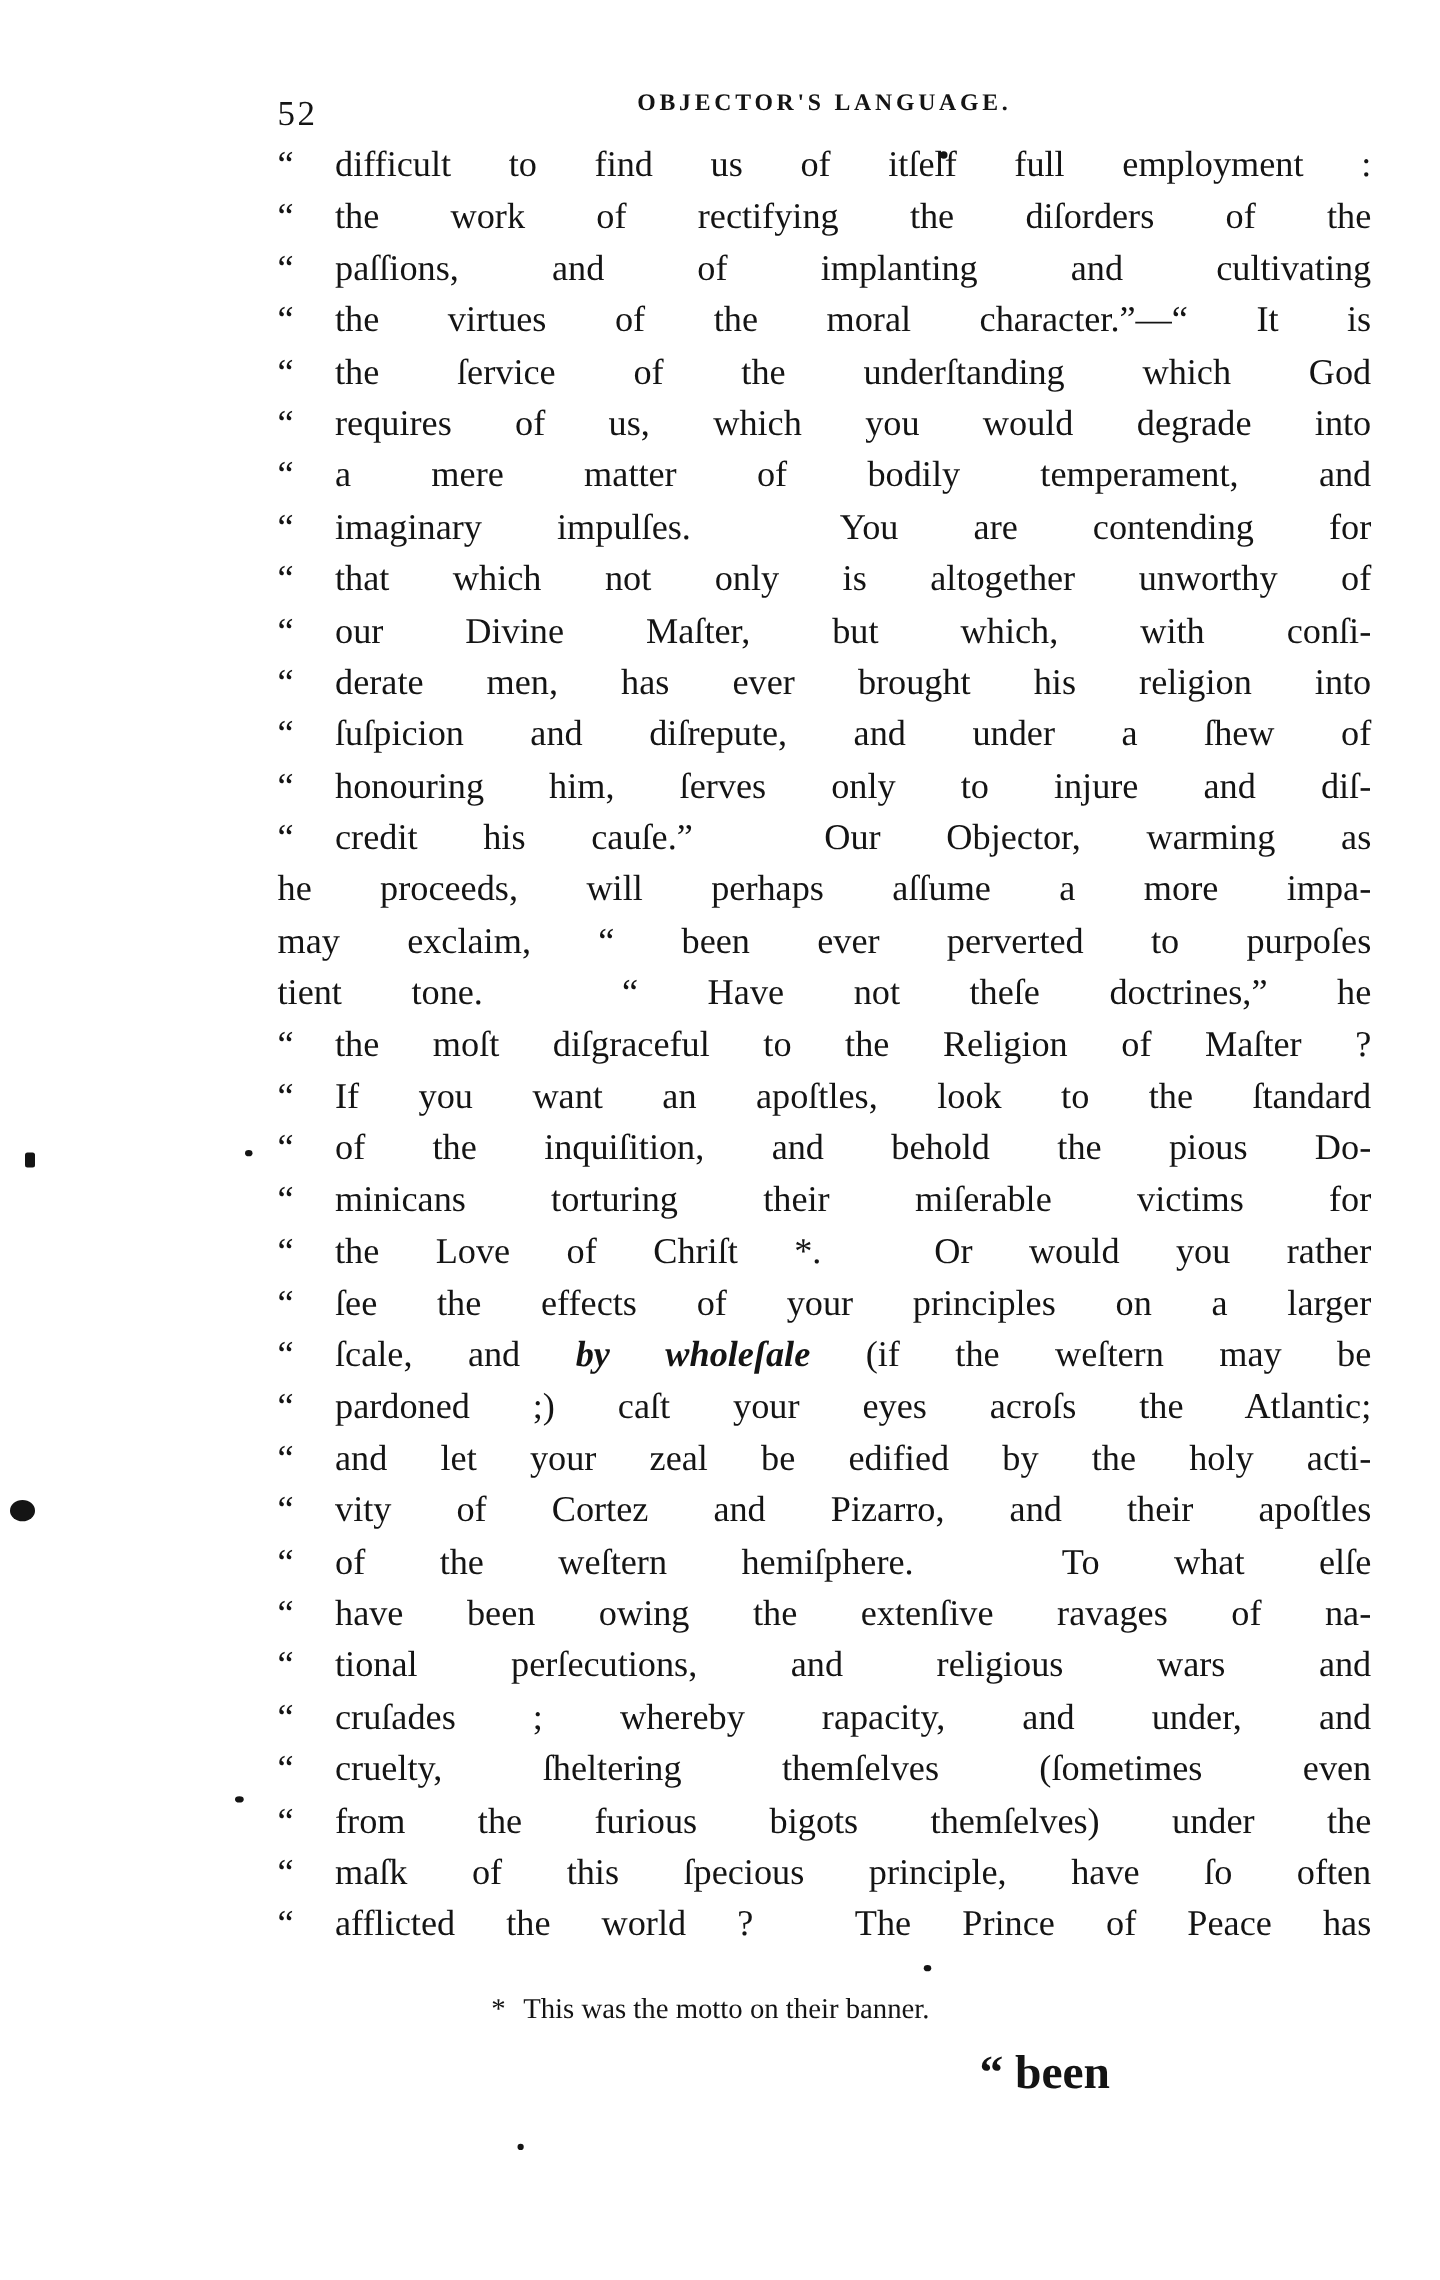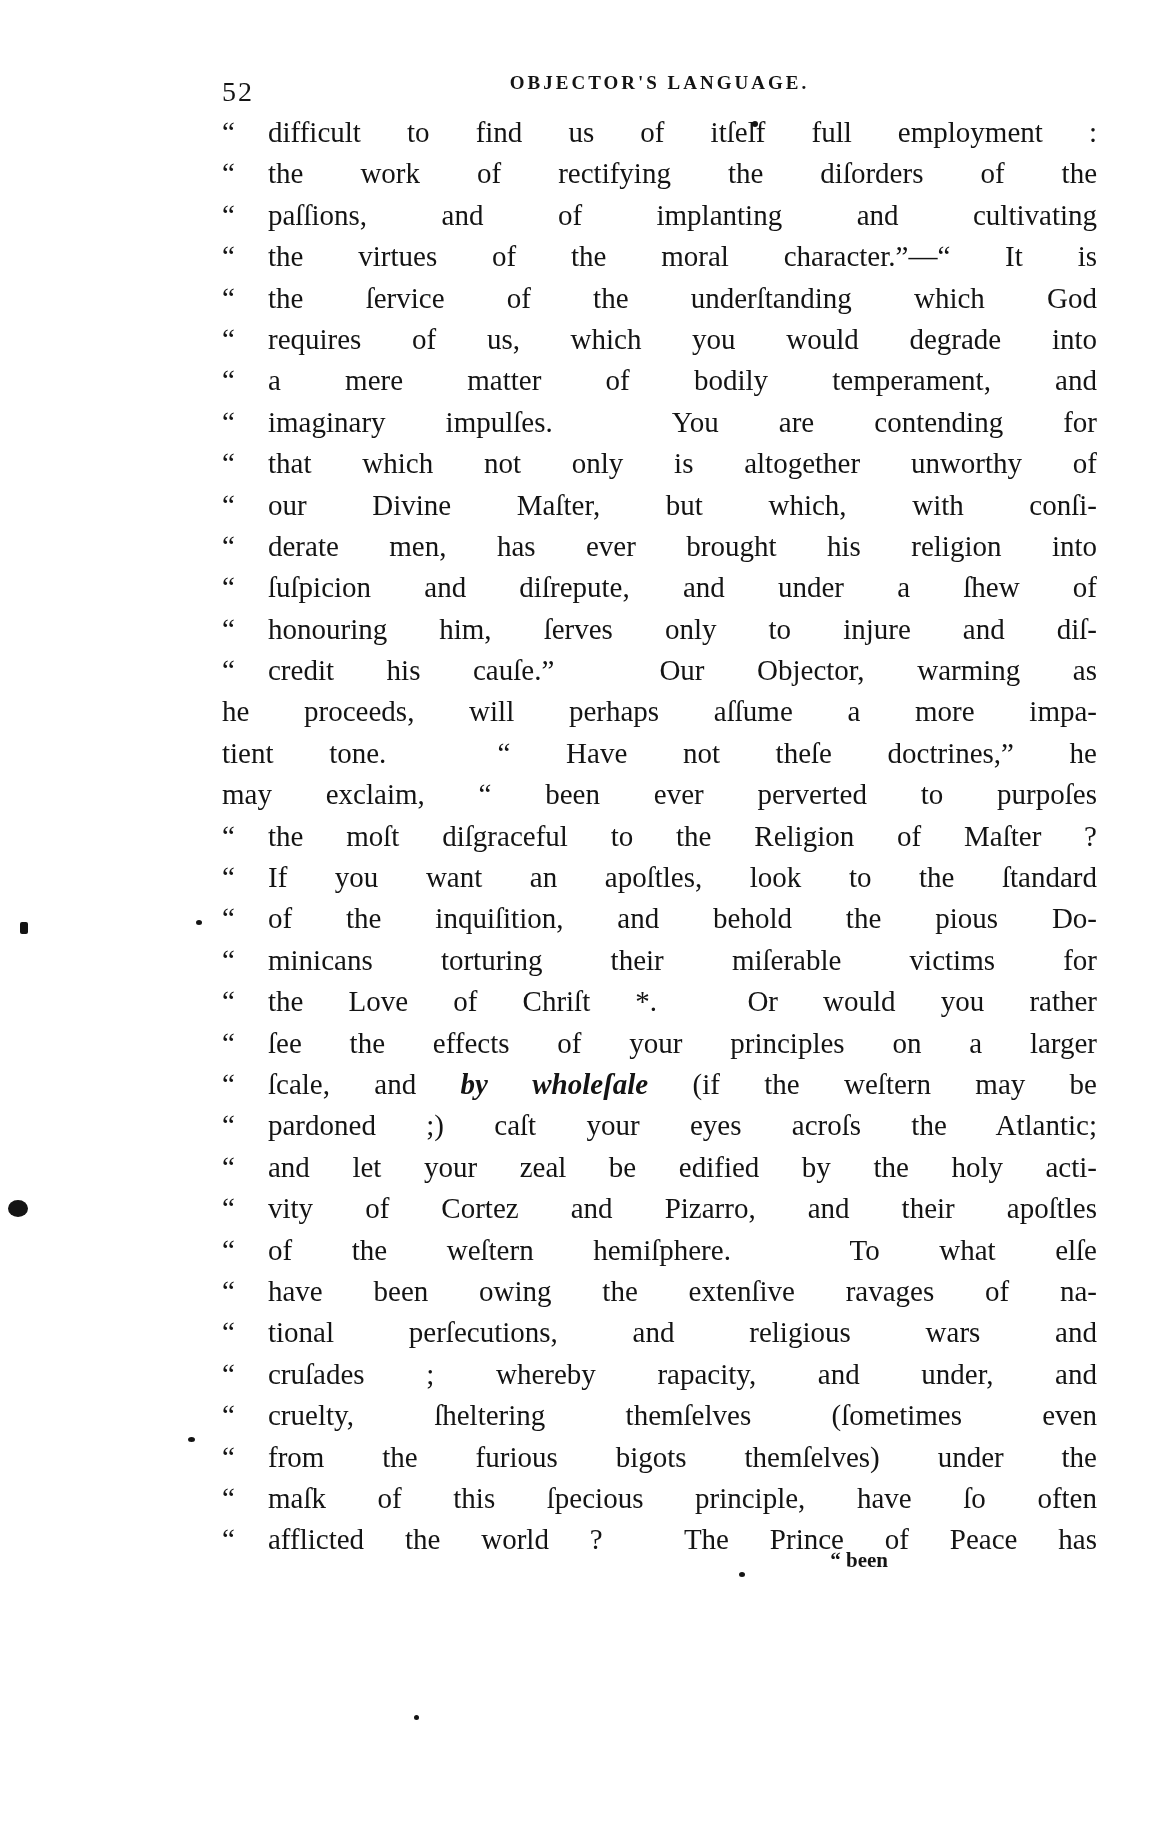--- a/index.html
+++ b/index.html
@@ -42,22 +42,22 @@
     text-align:justify;
     text-align-last:justify;
   }
   .it{font-style:italic;font-weight:bold;}
   .footnote{
     position:absolute;left:393px;top:1592px;
     font-size:23px;line-height:30px;
   }
   .footnote .marker{margin-right:14px;}
   .catchword{
-    position:absolute;right:49px;top:1548px;
-    font-size:21px;font-weight:700;
+    position:absolute;right:49px;top:1636px;
+    font-size:38px;font-weight:700;
   }
   .speck{
     position:absolute;
     background:var(--ink,#141414);
     border-radius:50%;
   }
 </style>
 </head>
 <body>
 
@@ -76,42 +76,45 @@
       <div class="line"><span class="qmark">“</span><span class="txt"><span>requires of us, which you would degrade into</span></span></div>
       <div class="line"><span class="qmark">“</span><span class="txt"><span>a mere matter of bodily temperament, and</span></span></div>
       <div class="line"><span class="qmark">“</span><span class="txt"><span>imaginary impulſes.  You are contending for</span></span></div>
       <div class="line"><span class="qmark">“</span><span class="txt"><span>that which not only is altogether unworthy of</span></span></div>
       <div class="line"><span class="qmark">“</span><span class="txt"><span>our Divine Maſter, but which, with conſi-</span></span></div>
       <div class="line"><span class="qmark">“</span><span class="txt"><span>derate men, has ever brought his religion into</span></span></div>
       <div class="line"><span class="qmark">“</span><span class="txt"><span>ſuſpicion and diſrepute, and under a ſhew of</span></span></div>
       <div class="line"><span class="qmark">“</span><span class="txt"><span>honouring him, ſerves only to injure and diſ-</span></span></div>
       <div class="line"><span class="qmark">“</span><span class="txt"><span>credit his cauſe.”  Our Objector, warming as</span></span></div>
       <div class="line"><span class="txt"><span>he proceeds, will perhaps aſſume a more impa-</span></span></div>
+      <div class="line"><span class="txt"><span>may exclaim, “ been ever perverted to purpoſes</span></span></div>
       <div class="line"><span class="txt"><span>tient tone.  “ Have not theſe doctrines,” he</span></span></div>
-      <div class="line"><span class="txt"><span>may exclaim, “ been ever perverted to purpoſes</span></span></div>
       <div class="line"><span class="qmark">“</span><span class="txt"><span>the moſt diſgraceful to the Religion of Maſter ?</span></span></div>
       <div class="line"><span class="qmark">“</span><span class="txt"><span>If you want an apoſtles, look to the ſtandard</span></span></div>
       <div class="line"><span class="qmark">“</span><span class="txt"><span>of the inquiſition, and behold the pious Do-</span></span></div>
       <div class="line"><span class="qmark">“</span><span class="txt"><span>minicans torturing their miſerable victims for</span></span></div>
       <div class="line"><span class="qmark">“</span><span class="txt"><span>the Love of Chriſt *.  Or would you rather</span></span></div>
       <div class="line"><span class="qmark">“</span><span class="txt"><span>ſee the effects of your principles on a larger</span></span></div>
       <div class="line"><span class="qmark">“</span><span class="txt"><span>ſcale, and </span><span class="it">by wholeſale</span><span> (if the weſtern may be</span></span></div>
       <div class="line"><span class="qmark">“</span><span class="txt"><span>pardoned ;) caſt your eyes acroſs the Atlantic;</span></span></div>
       <div class="line"><span class="qmark">“</span><span class="txt"><span>and let your zeal be edified by the holy acti-</span></span></div>
       <div class="line"><span class="qmark">“</span><span class="txt"><span>vity of Cortez and Pizarro, and their apoſtles</span></span></div>
       <div class="line"><span class="qmark">“</span><span class="txt"><span>of the weſtern hemiſphere.  To what elſe</span></span></div>
       <div class="line"><span class="qmark">“</span><span class="txt"><span>have been owing the extenſive ravages of na-</span></span></div>
       <div class="line"><span class="qmark">“</span><span class="txt"><span>tional perſecutions, and religious wars and</span></span></div>
       <div class="line"><span class="qmark">“</span><span class="txt"><span>cruſades ; whereby rapacity, and under, and</span></span></div>
       <div class="line"><span class="qmark">“</span><span class="txt"><span>cruelty, ſheltering themſelves (ſometimes even</span></span></div>
       <div class="line"><span class="qmark">“</span><span class="txt"><span>from the furious bigots themſelves) under the</span></span></div>
       <div class="line"><span class="qmark">“</span><span class="txt"><span>maſk of this ſpecious principle, have ſo often</span></span></div>
       <div class="line"><span class="qmark">“</span><span class="txt"><span>afflicted the world ?  The Prince of Peace has</span></span></div>
     </div>
 
+  <div class="footnote">
+    <span class="marker">*</span><span>This was the motto on their banner.</span>
+  </div>
 
   <div class="catchword">“ been</div>
 
 <div class="speck" style="left: 752px; top: 121px; width: 6px; height: 6px;"></div>
     <div class="speck" style="left: 20px; top: 922px; width: 8px; height: 12px; border-radius: 2px;"></div>
     <div class="speck" style="left: 196px; top: 920px; width: 6px; height: 5px;"></div>
     <div class="speck" style="left: 8px; top: 1200px; width: 20px; height: 17px;"></div>
     <div class="speck" style="left: 188px; top: 1437px; width: 7px; height: 5px;"></div>
     <div class="speck" style="left: 739px; top: 1572px; width: 6px; height: 5px;"></div>
     <div class="speck" style="left: 414px; top: 1715px; width: 5px; height: 5px;"></div>

